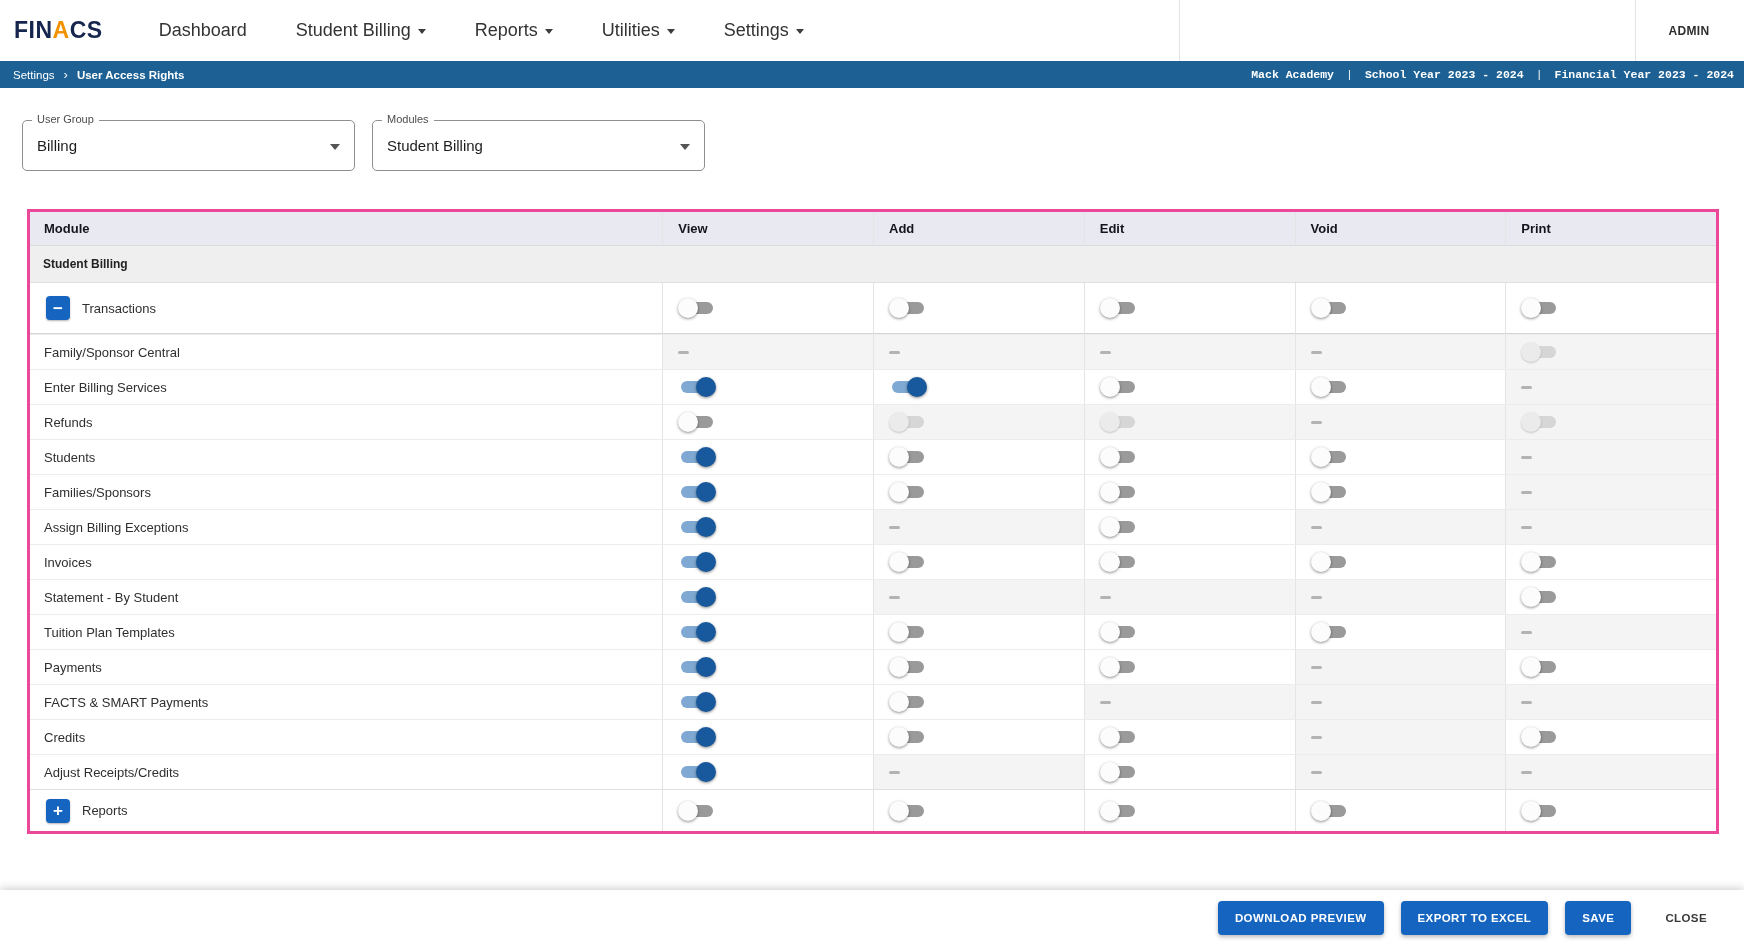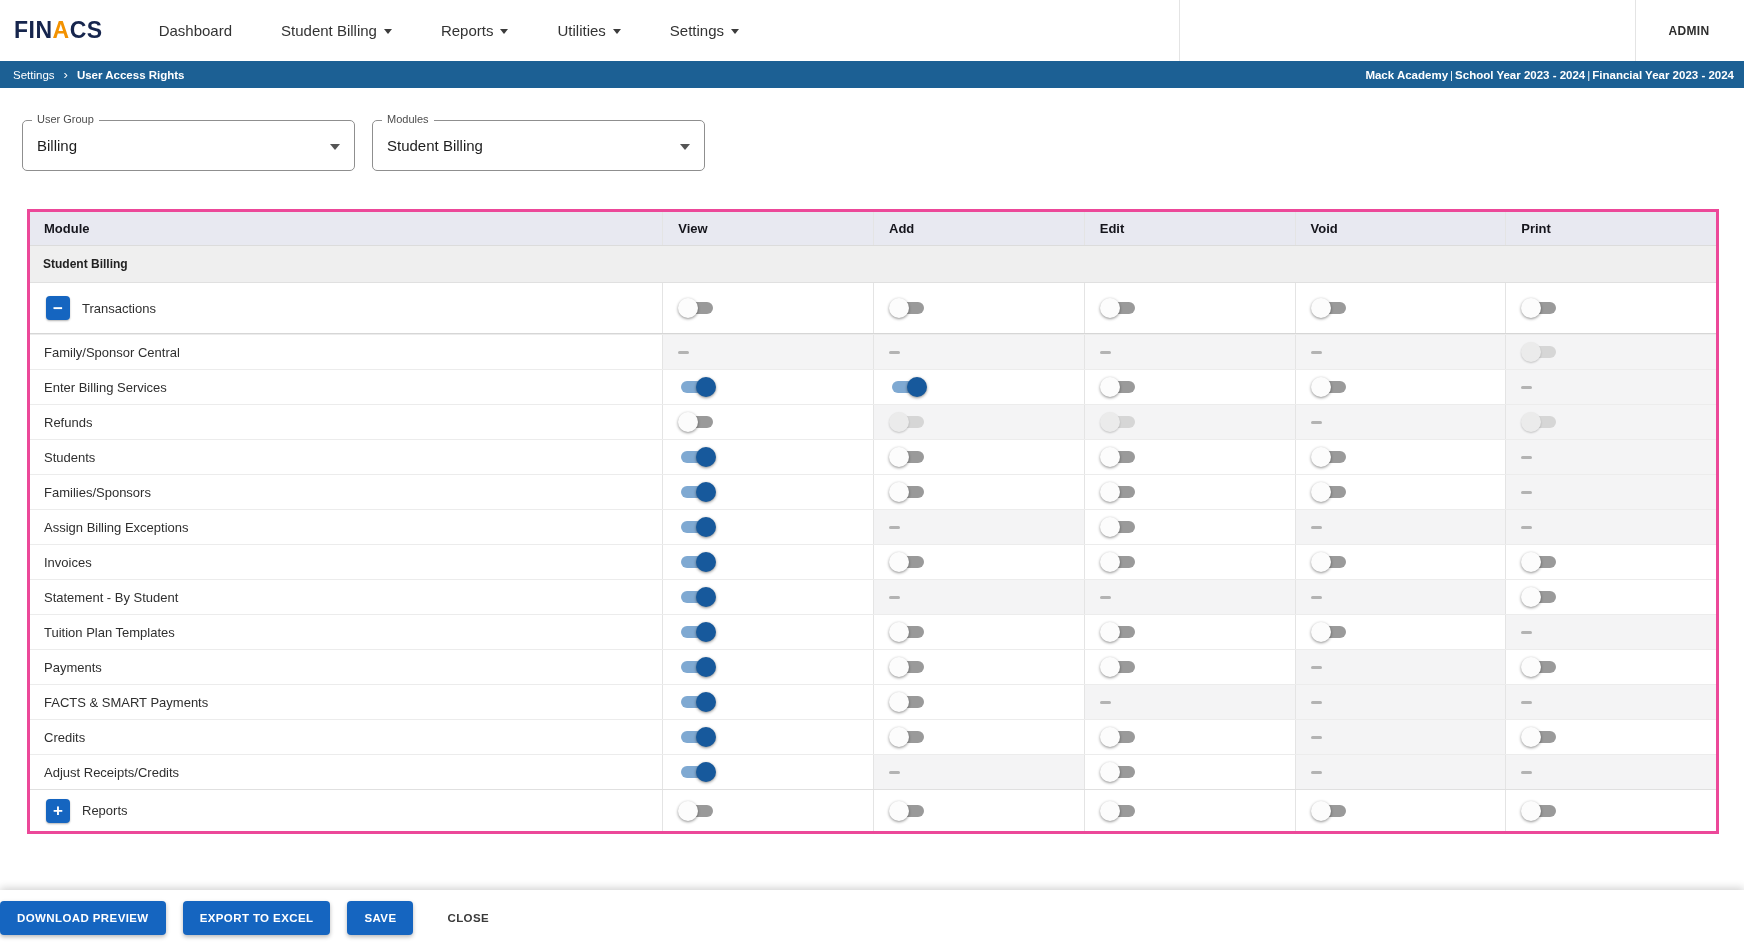--- a/index.html
+++ b/index.html
@@ -10,32 +10,32 @@
     overflow: hidden;
     position: relative;
   }
 
   
   .topbar { height: 61px; background: #fff; display: flex; align-items: center; position: relative; }
   .logo { margin-left: 14px; font-size: 23px; font-weight: 800; letter-spacing: .5px; white-space: nowrap; }
   .logo .navy { color: #16254d; }
   .logo .orange { color: #f39200; }
   .nav { display: flex; align-items: center; margin-left: 56px; gap: 49px; }
-  .nav-item { display: flex; align-items: center; gap: 7px; font-size: 15px; color: #333; cursor: pointer; white-space: nowrap; }
+  .nav-item { display: flex; align-items: center; gap: 7px; font-size: 18px; color: #333; cursor: pointer; white-space: nowrap; }
   .caret { width: 0; height: 0; border-left: 4.5px solid transparent; border-right: 4.5px solid transparent; border-top: 5px solid #3c3c3c; margin-top: 2px; }
   .topbar-divider { position: absolute; top: 0; bottom: 0; width: 1px; background: #e4e4e4; }
   .admin { position: absolute; left: 1635px; width: 108px; text-align: center; font-size: 12px; font-weight: 700; color: #2e2e2e; letter-spacing: .3px; cursor: pointer; }
 
   
   .bcbar { height: 27px; background: #1c6094; color: #fff; display: flex; align-items: center; justify-content: space-between; padding: 0 10px 0 13px; }
   .bc-left { display: flex; align-items: center; gap: 9px; font-size: 11.5px; }
   .bc-item { cursor: pointer; }
   .bc-item.current { font-weight: 700; cursor: default; }
   .bc-sep { font-size: 13px; opacity: .95; }
-  .bc-right { display: flex; align-items: flex-start; gap: 2px; font-size: 11.5px; font-weight: 700; }
+  .bc-right { display: flex; align-items: flex-start; gap: 12px; font-size: 11.5px; font-weight: 700; font-family: Liberation Mono, monospace; }
   .bc-pipe { opacity: .95; font-weight: 400; }
 
   
   .filters { display: flex; gap: 17px; margin: 32px 0 0 22px; }
   .select { position: relative; width: 333px; height: 51px; border: 1px solid #8f8f8f; border-radius: 5px; background: #fff; display: flex; align-items: center; cursor: pointer; }
   .select-label { position: absolute; top: -8px; left: 9px; background: #fff; padding: 0 5px; font-size: 11px; color: #4d4d4d; }
   .select-value { margin-left: 14px; font-size: 15px; color: #1d1d1d; }
   .select-caret { position: absolute; right: 14px; top: 50%; margin-top: -2px; width: 0; height: 0; border-left: 5px solid transparent; border-right: 5px solid transparent; border-top: 6px solid #555; }
 
   
@@ -60,21 +60,21 @@
   .toggle { position: relative; width: 38px; height: 21px; cursor: pointer; flex: none; }
   .toggle .track { position: absolute; left: 3px; top: 4.5px; width: 32px; height: 12px; border-radius: 6px; background: #9a9a9a; }
   .toggle .thumb { position: absolute; top: .5px; left: 0; width: 20px; height: 20px; border-radius: 50%; background: #fcfcfc; box-shadow: 0 1px 3px rgba(0,0,0,.45); }
   .toggle.on .track { background: #7fa9d2; }
   .toggle.on .thumb { left: 18px; background: #17599c; }
   .toggle.muted .track { background: #d6d6d6; }
   .toggle.muted .thumb { background: #ebebeb; box-shadow: 0 1px 2px rgba(0,0,0,.2); }
   .dash { width: 11px; height: 3px; border-radius: 2px; background: #b3b3b3; display: inline-block; }
 
   
-  .footer { position: absolute; left: 0; right: 0; bottom: 0; height: 56px; background: #fff; box-shadow: 0 -2px 8px rgba(0,0,0,.18); display: flex; align-items: center; gap: 17px; padding-right: 20px; }
+  .footer { position: absolute; left: 0; right: 0; bottom: 0; height: 56px; background: #fff; box-shadow: 0 -2px 8px rgba(0,0,0,.18); display: flex; align-items: center; justify-content: flex-end; gap: 17px; padding-right: 20px; }
   .btn { border: none; border-radius: 4px; font-family: inherit; font-size: 11.5px; font-weight: 700; letter-spacing: .4px; padding: 11px 17px; cursor: pointer; white-space: nowrap; }
   .btn.primary { background: #1565c0; color: #fff; box-shadow: 0 2px 4px rgba(0,0,0,.28); }
   .btn.text { background: transparent; color: #3a3a3a; }
 </style>
 </head>
 <body>
 
 <div class="topbar">
   <div class="logo"><span class="navy">FIN</span><span class="orange">A</span><span class="navy">CS</span></div>
   <nav class="nav" id="main-nav">

